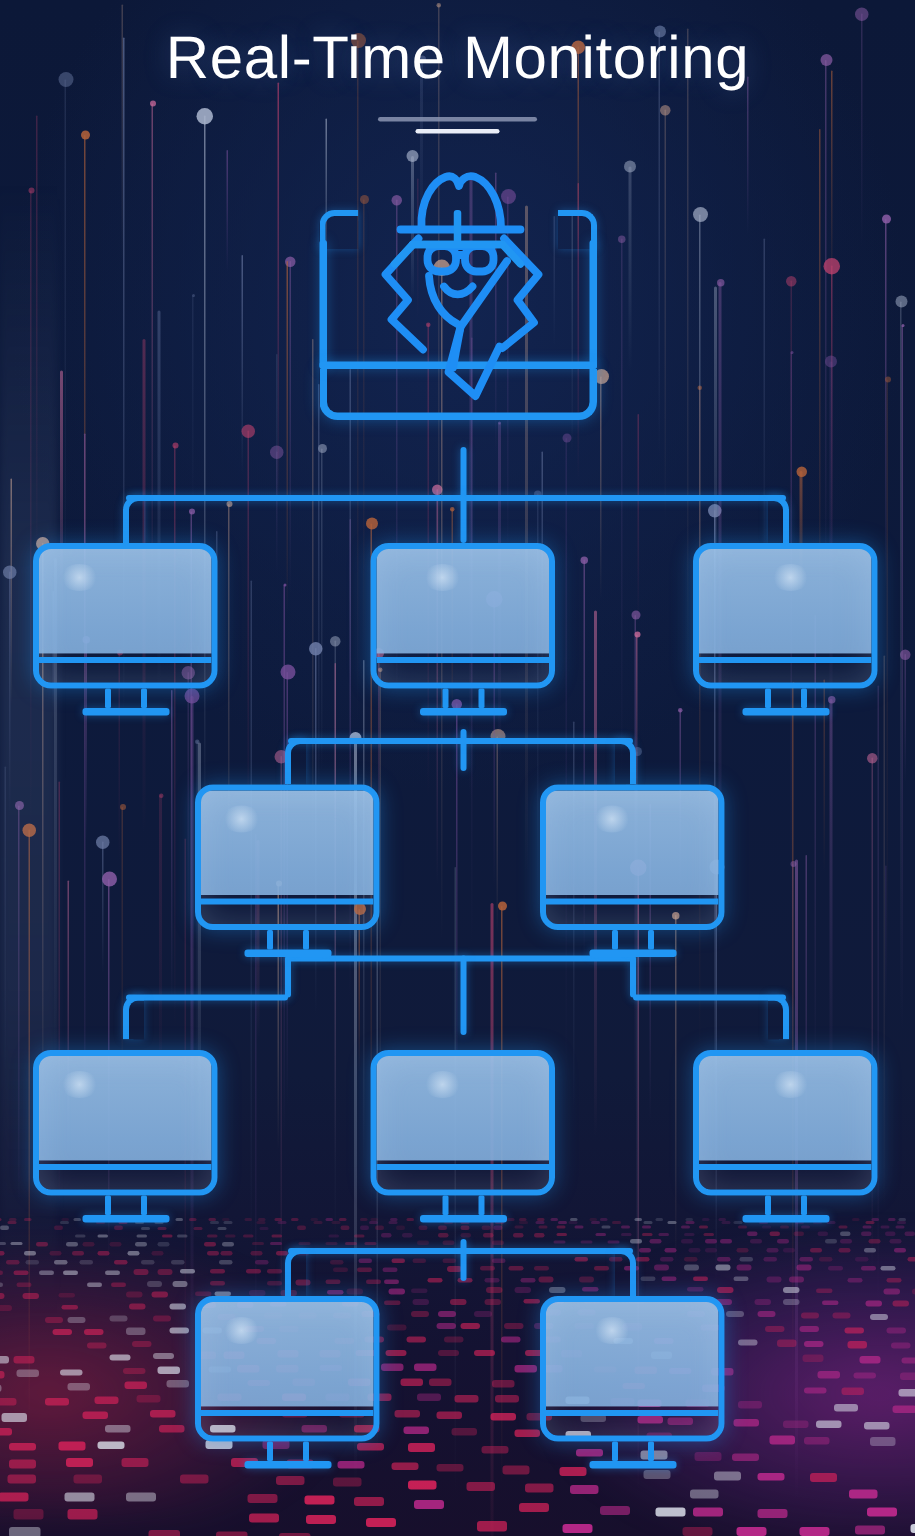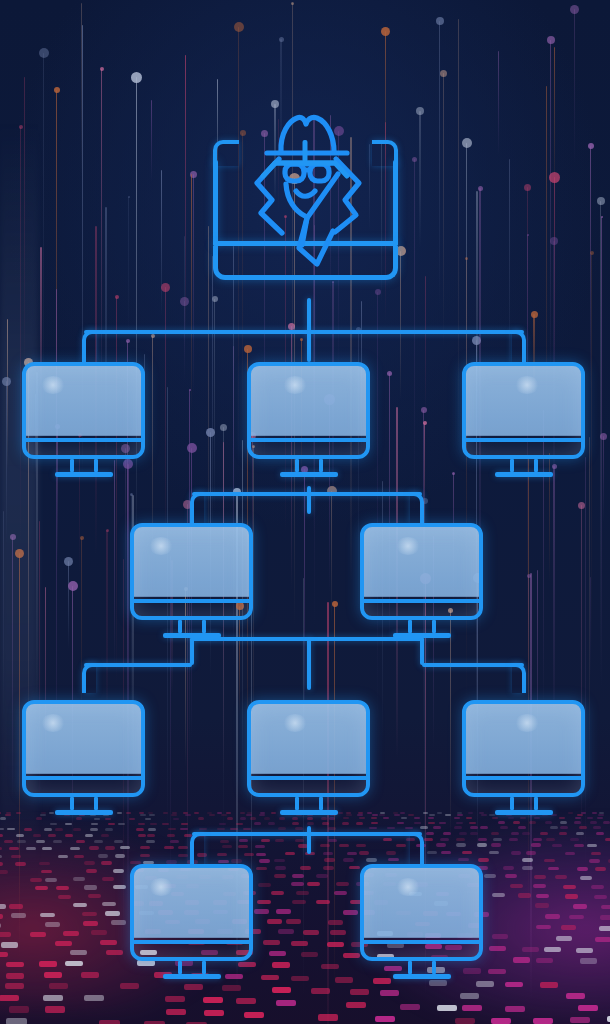--- a/index.html
+++ b/index.html
@@ -963,20 +963,25 @@
       <div class="dash" style="left: 573px; top: 213.5px; width: 20.4px; height: 6.3px; background: rgb(194, 42, 143); opacity: 0.9;"></div>
       <div class="dash" style="left: 610px; top: 213px; width: 20.4px; height: 6.3px; background: rgb(194, 42, 143); opacity: 0.63;"></div>
       <div class="dash" style="left: 647px; top: 212.1px; width: 20.4px; height: 6.3px; background: rgb(217, 220, 232); opacity: 0.92;"></div>
       <div class="dash" style="left: 46px; top: 214px; width: 21px; height: 6.5px; background: rgb(217, 220, 232); opacity: 0.43;"></div>
       <div class="dash" style="left: 139px; top: 215.5px; width: 21px; height: 6.5px; background: rgb(224, 35, 92); opacity: 0.49;"></div>
       <div class="dash" style="left: 184px; top: 216.8px; width: 21px; height: 6.5px; background: rgb(224, 35, 92); opacity: 0.47;"></div>
       <div class="dash" style="left: 226px; top: 218.4px; width: 21px; height: 6.5px; background: rgb(224, 35, 92); opacity: 0.45;"></div>
       <div class="dash" style="left: 262px; top: 219.8px; width: 21px; height: 6.5px; background: rgb(224, 35, 92); opacity: 0.35;"></div>
     </div>
 
+  <div class="title-wrap">
+    <div class="title">Real-Time Monitoring</div>
+    <div class="title-rule-a"></div>
+    <div class="title-rule-b"></div>
+  </div>
 
   <div id="connectors">
       <div class="conn conn-v" style="left: 306.5px; top: 298px; height: 34px;"></div>
       <div class="conn conn-h" style="left: 83.5px; top: 330px; width: 440px;"></div>
       <div class="corner tl" style="left: 81.5px; top: 330px; width: 14px; height: 32px;"></div>
       <div class="corner tr" style="left: 511.5px; top: 330px; width: 14px; height: 32px;"></div>
       <div class="conn conn-v" style="left: 306.5px; top: 330px; height: 32px;"></div>
       <div class="conn conn-v" style="left: 306.5px; top: 486px; height: 28px;"></div>
       <div class="conn conn-h" style="left: 191.5px; top: 492px; width: 230px;"></div>
       <div class="corner tl" style="left: 189.5px; top: 492px; width: 14px; height: 31px;"></div>

